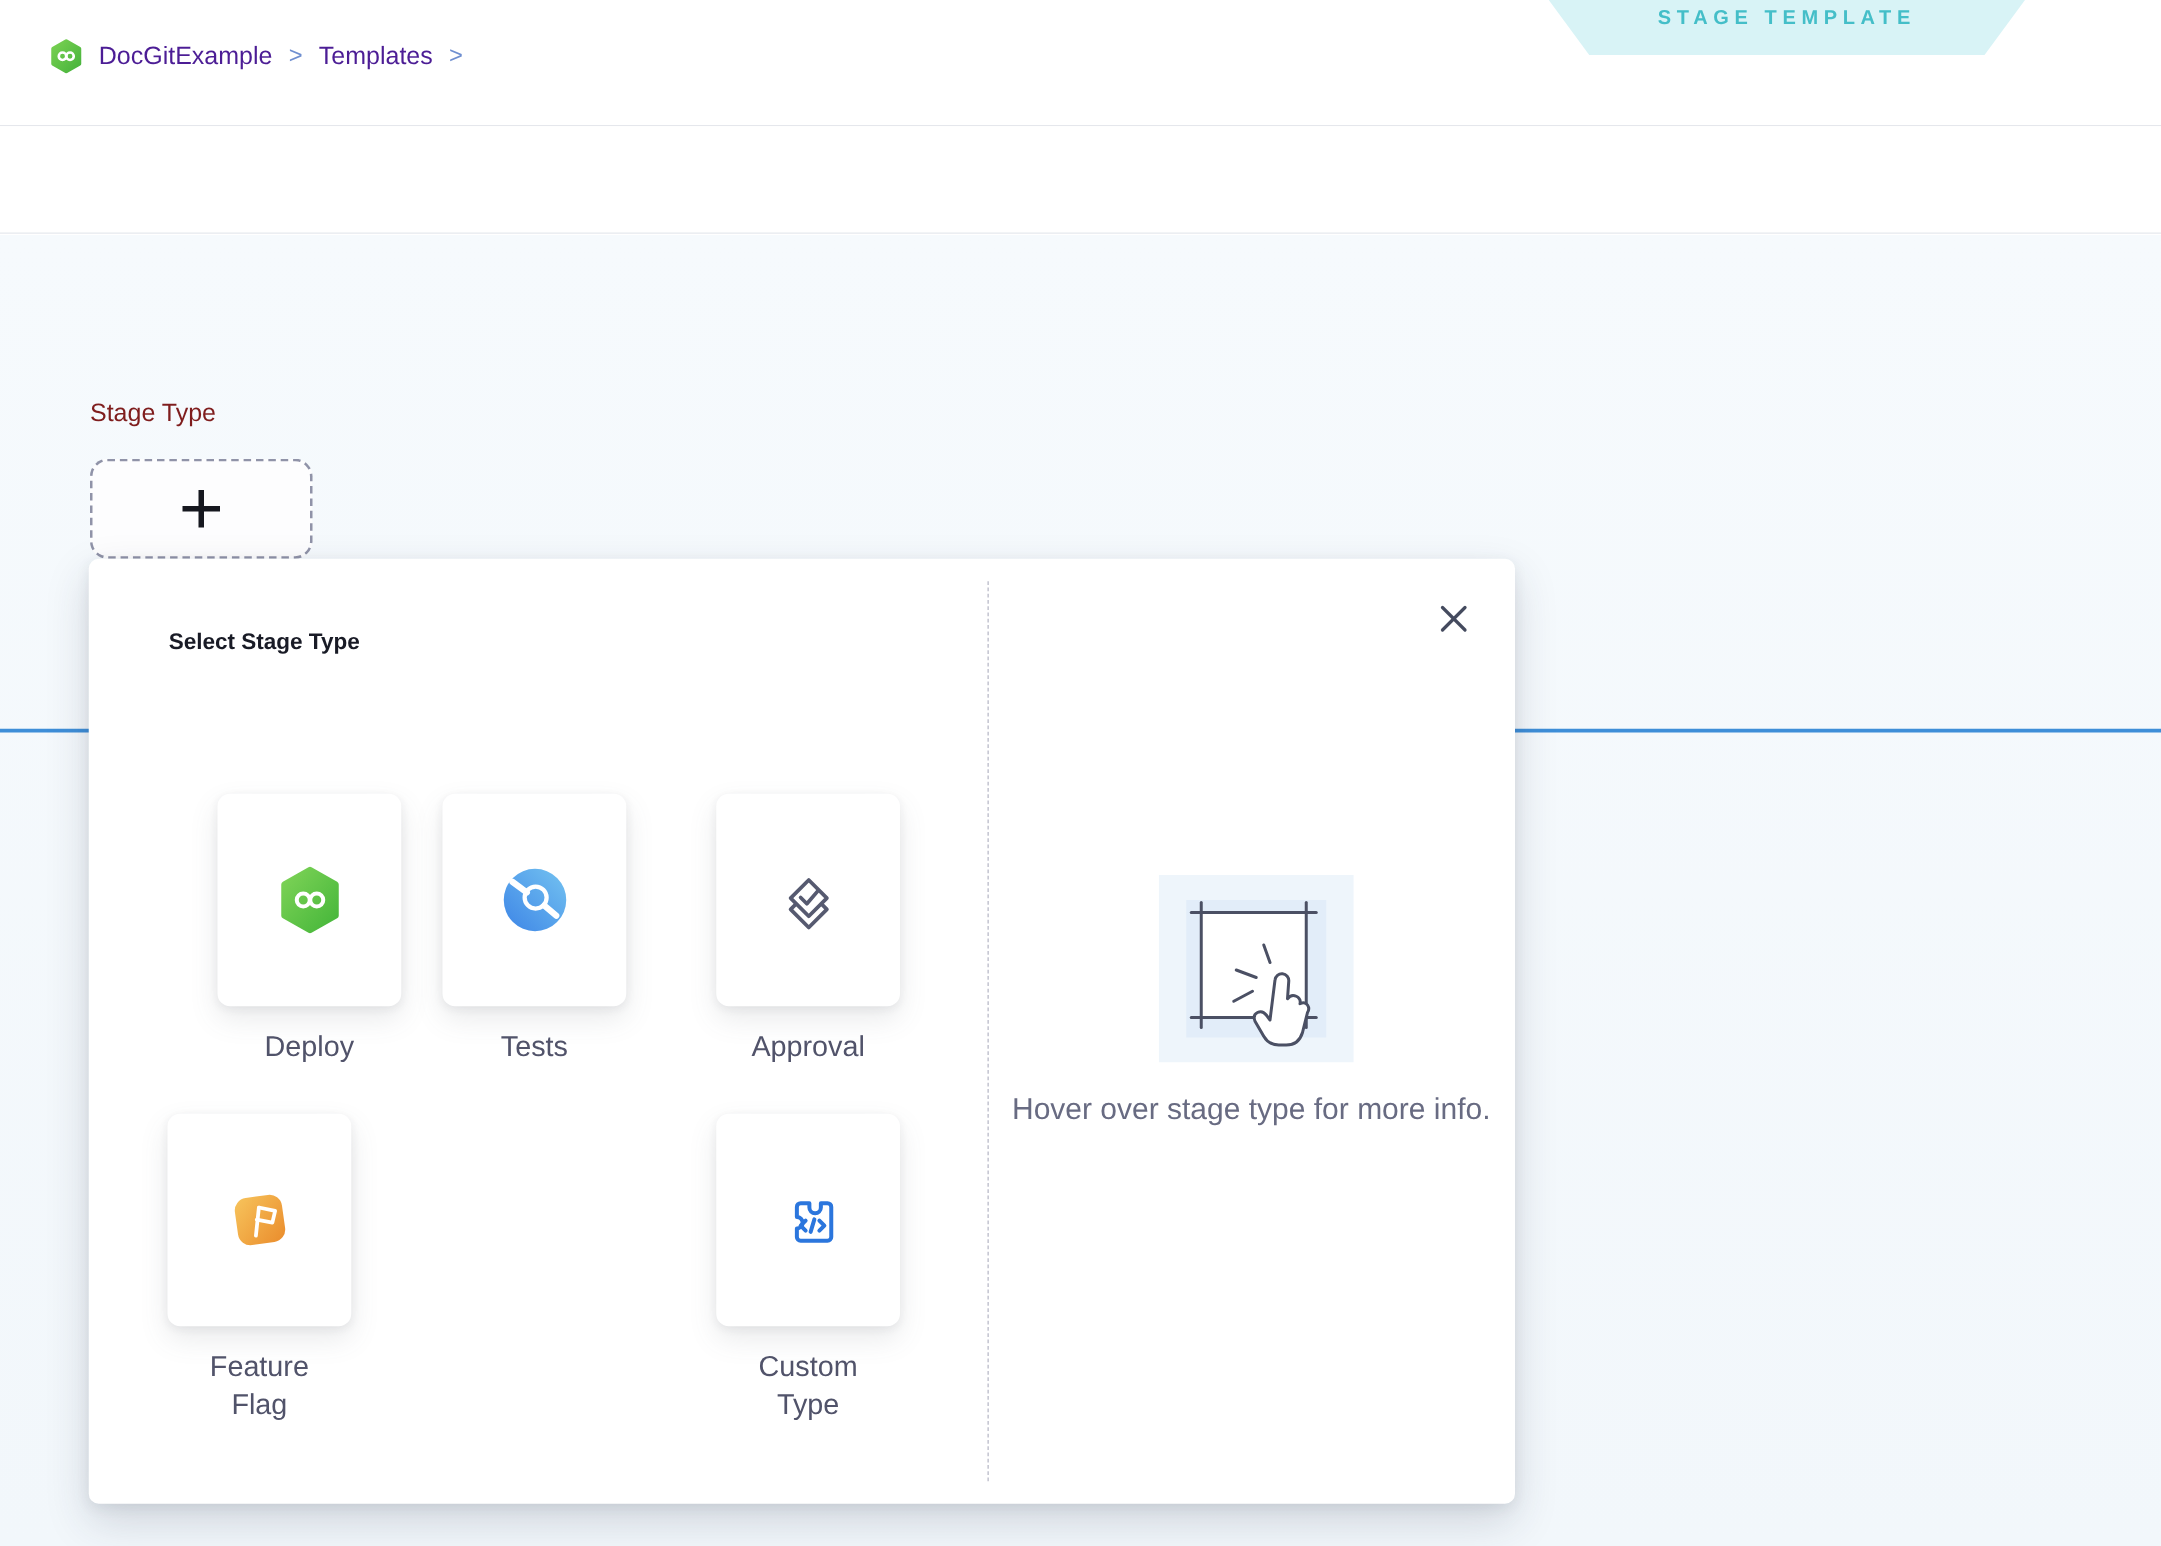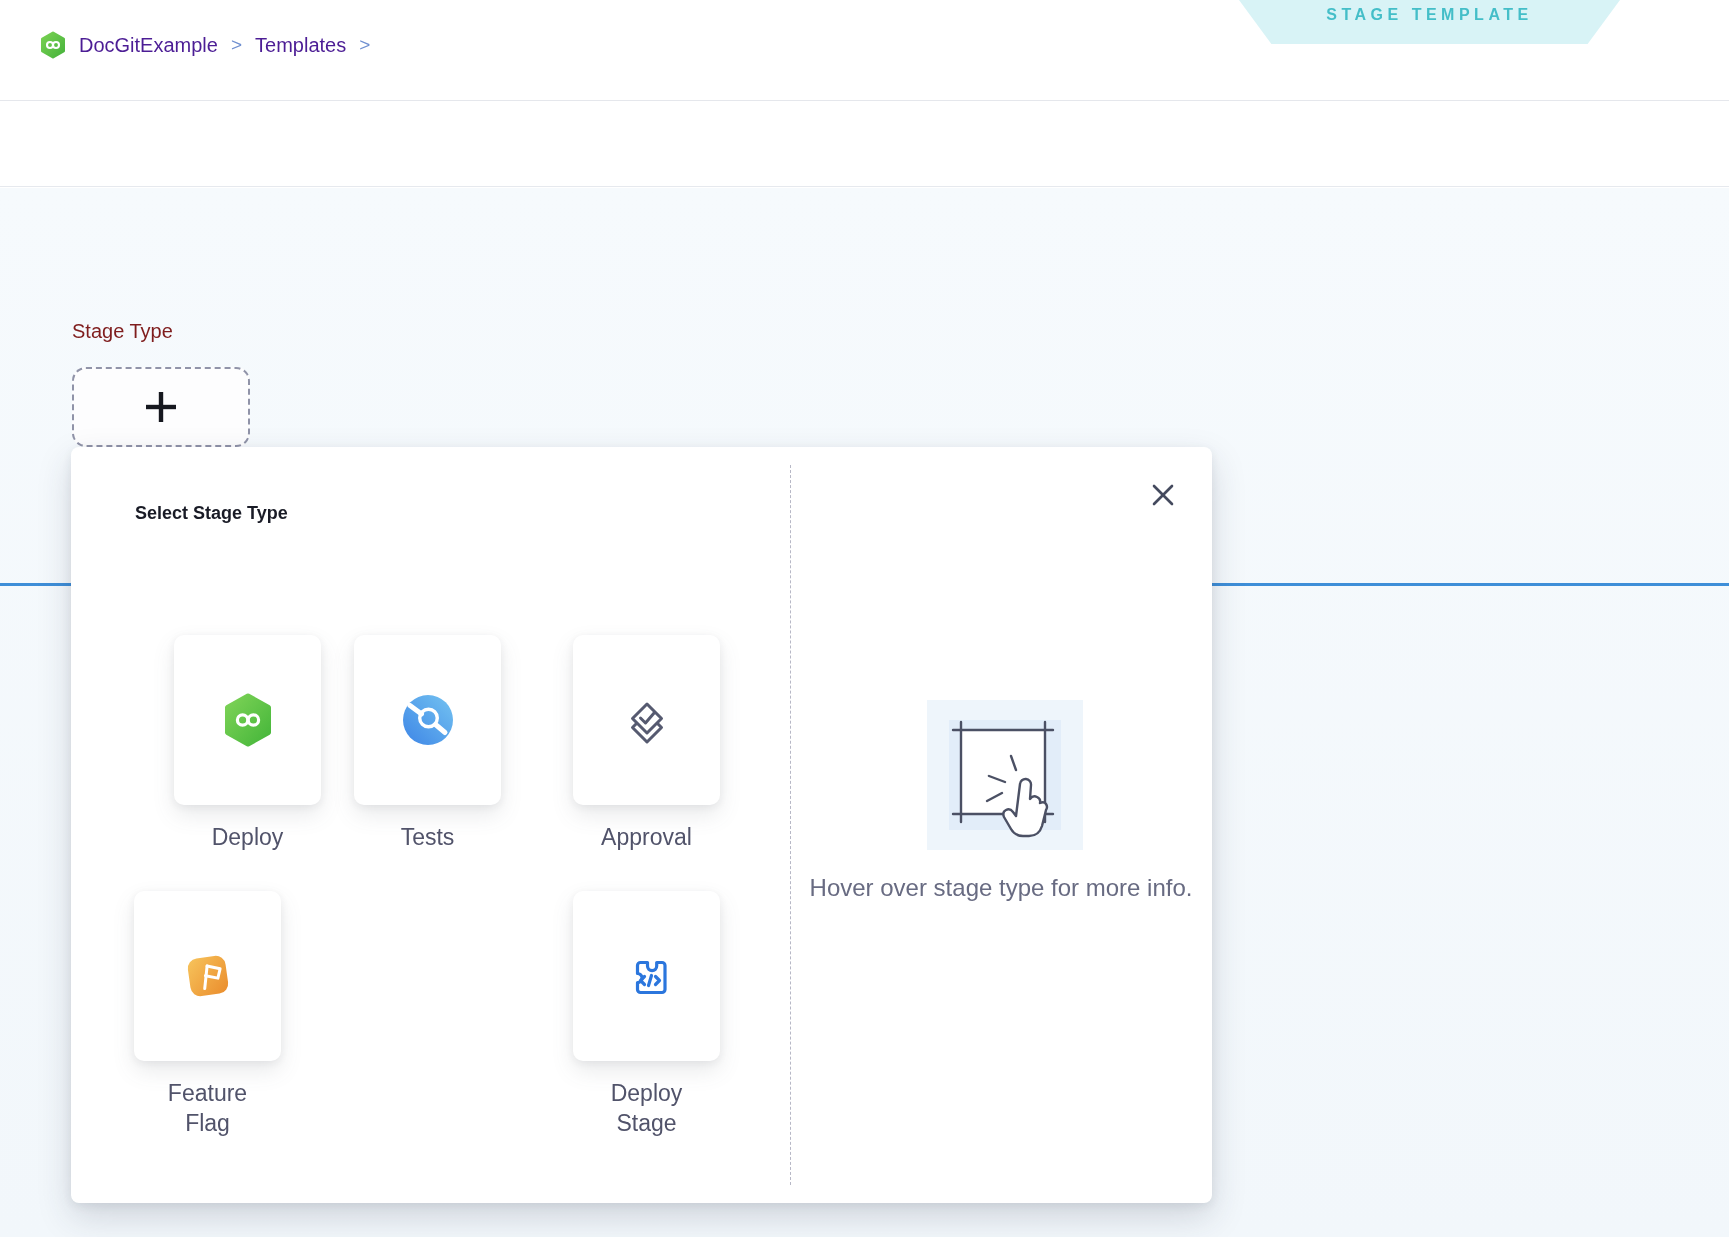--- a/index.html
+++ b/index.html
@@ -227,21 +227,21 @@
         <svg width="56" height="56" viewBox="0 0 56 56">
           <g stroke="#2b76dd" stroke-width="3.2" fill="none" stroke-linejoin="round" stroke-linecap="round">
             <path d="M21.5 14.5 h7 v3.5 a4.6 4.6 0 0 0 9.2 0 v-3.5 h5.3 a3 3 0 0 1 3 3 v24 a3 3 0 0 1 -3 3 h-21.5 a3 3 0 0 1 -3 -3 v-6.8 a4.6 4.6 0 0 0 0 -9.2 v-8 a3 3 0 0 1 3 -3 Z"></path>
             <polyline points="25.5,28.5 21.5,32.5 25.5,36.5"></polyline>
             <polyline points="36.5,28.5 40.5,32.5 36.5,36.5"></polyline>
             <line x1="32.5" y1="27.5" x2="29.5" y2="37.5"></line>
           </g>
         </svg>
       </span>
     </div>
-    <div class="tile-label">Deploy Stage</div>
+    <div class="tile-label">Custom Type</div>
   </div>
 
   <div class="close-btn">
     <span style="display:flex">
       <svg width="24" height="24" viewBox="0 0 24 24">
         <line x1="3" y1="3" x2="21" y2="21" stroke="#444a5e" stroke-width="2.6" stroke-linecap="round"></line>
         <line x1="21" y1="3" x2="3" y2="21" stroke="#444a5e" stroke-width="2.6" stroke-linecap="round"></line>
       </svg>
     </span>
   </div>

